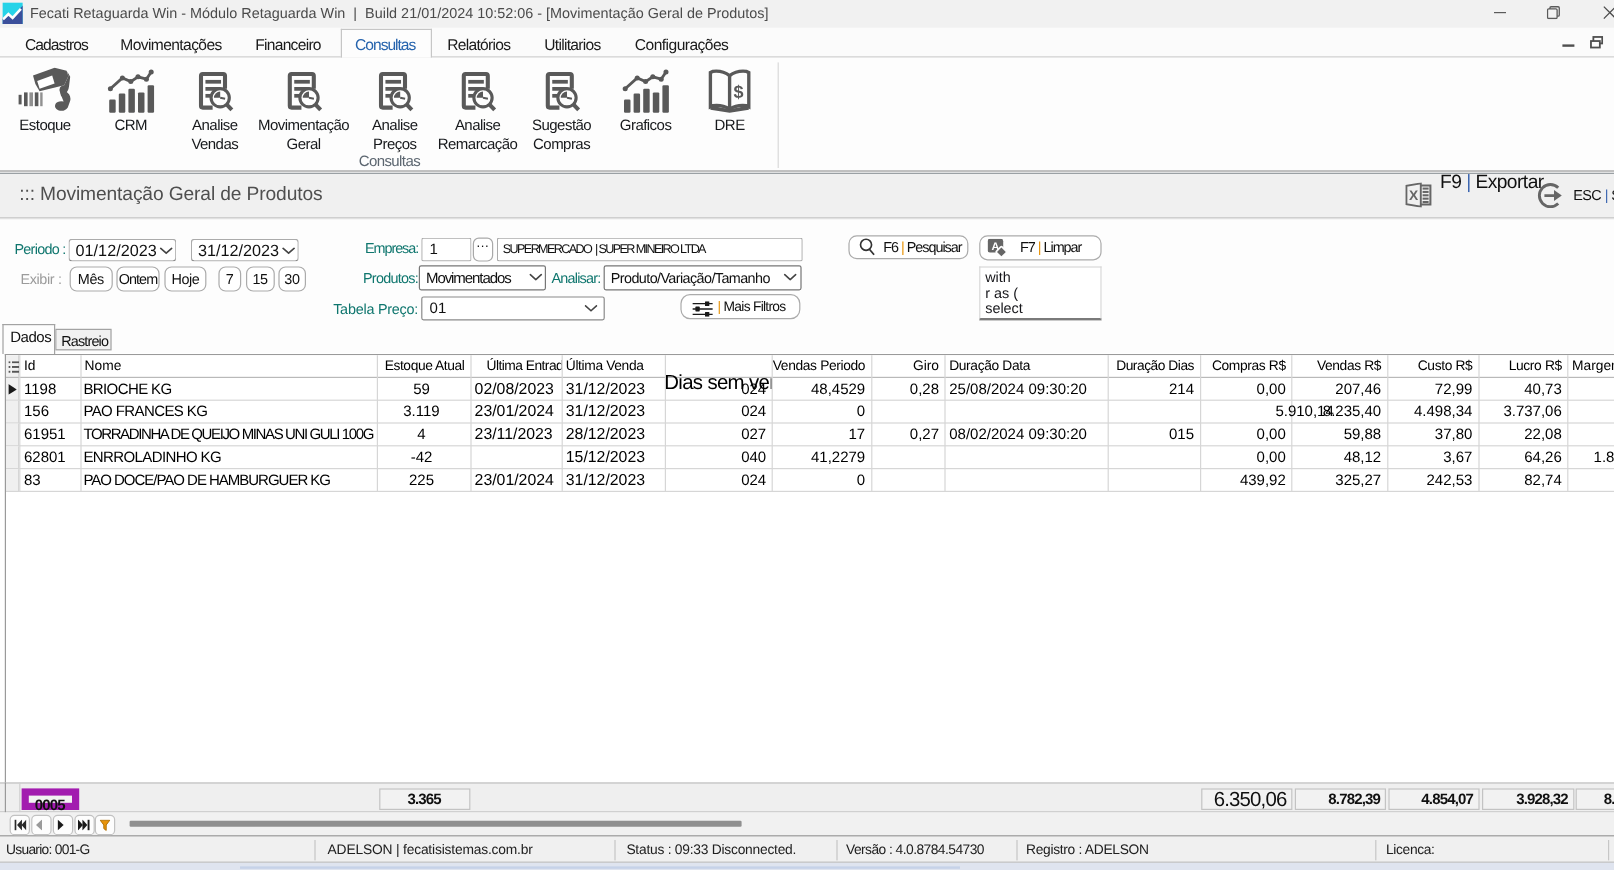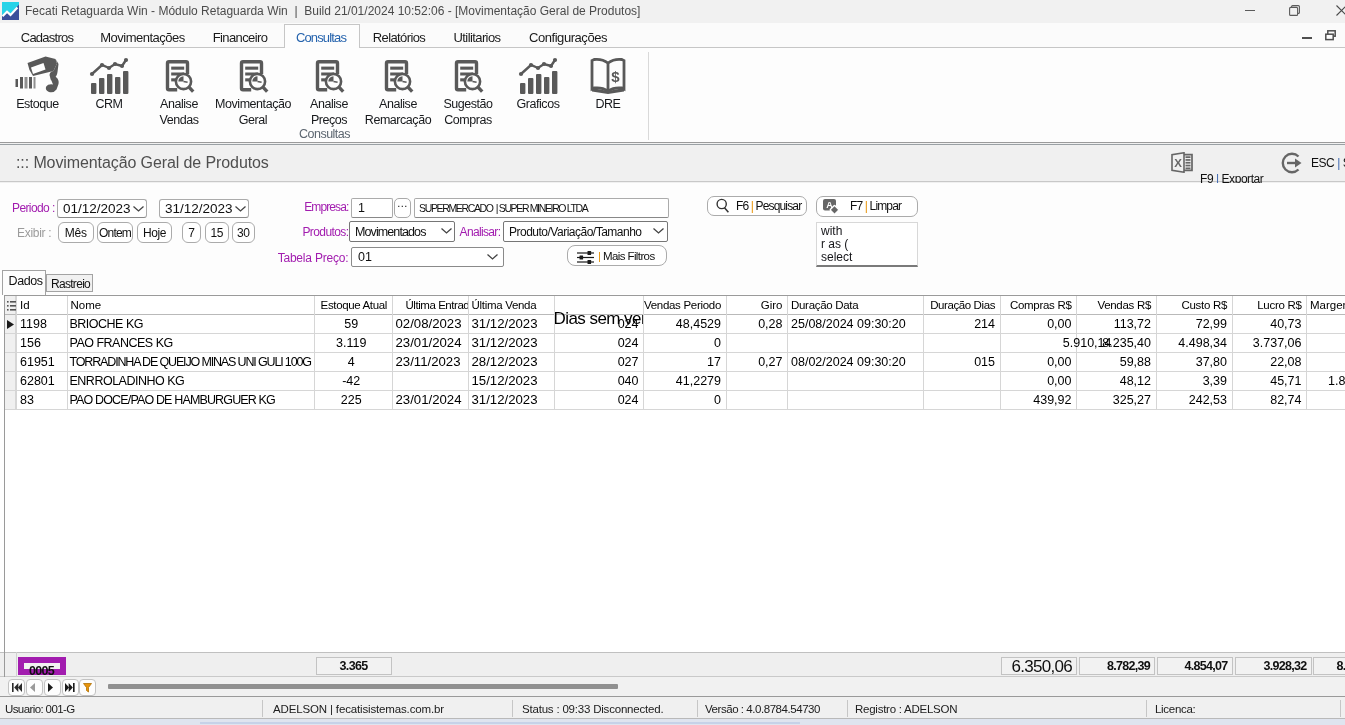--- a/index.html
+++ b/index.html
@@ -1,19 +1,19 @@
 <!DOCTYPE html>
 <html><head><meta charset="utf-8"><style>
 *{margin:0;padding:0;box-sizing:border-box;}
 html,body{width:1345px;height:725px;overflow:hidden;}
 body{font-family:"Liberation Sans",sans-serif;background:#f0f0f0;position:relative;}
 .a{position:absolute;}
 .ico{display:block;}
 .inp{position:absolute;background:#fff;border:1px solid #ababab;border-bottom:1.4px solid #888;border-radius:3px;font-size:12.5px;color:#101010;white-space:nowrap;overflow:hidden;}
-.lbl{position:absolute;font-size:12px;letter-spacing:-0.35px;color:#a21caf;white-space:nowrap;}
+.lbl{position:absolute;font-size:12px;letter-spacing:-0.35px;color:#0f766e;white-space:nowrap;}
 .btn{position:absolute;background:#fff;border:1px solid #ababab;border-radius:6px;text-align:center;font-size:12px;letter-spacing:-0.4px;color:#101010;white-space:nowrap;}
 .chev{position:absolute;width:11px;height:6px;}
 </style></head><body>
 <div class="a" style="left:0;top:0;width:1345px;height:22.5px;background:#f1f1f1;"></div>
 <svg class="a ico" style="left:2px;top:2px" width="17" height="18" viewBox="0 0 17 18">
 <rect x="0" y="0" width="17" height="18" fill="#27d3e8"></rect>
 <path d="M0 18 L0 13.5 L5 8.8 L8.5 11.8 L17 2.6 L17 18 Z" fill="#3b4f9b"></path>
 <polyline points="0.5,14.2 5,9.7 8.5,12.9 15.4,5.4" fill="none" stroke="#ffffff" stroke-width="2.2"></polyline>
 </svg>
 <div class="a" style="left:25px;top:4px;font-size:12px;color:#4b4b4b;white-space:nowrap;">Fecati Retaguarda Win - Módulo Retaguarda Win&nbsp; |&nbsp; Build 21/01/2024 10:52:06 - [Movimentação Geral de Produtos]</div>
@@ -183,21 +183,21 @@
 <g fill="#666">
       <rect x="14.5" y="4.3" width="5" height="1.7"></rect>
       <rect x="14.5" y="7.1" width="5" height="1.7"></rect>
       <rect x="14.5" y="9.9" width="5" height="1.7"></rect>
       <rect x="14.5" y="12.7" width="5" height="1.7"></rect>
       <rect x="14.5" y="15.5" width="5" height="1.7"></rect>
     </g>
 <path d="M13 0.8 L1 2.8 V18.2 L13 20.2 Z" fill="#f0f0f0" stroke="#666" stroke-width="1.6"></path>
 <text x="7" y="15" text-anchor="middle" font-family="Liberation Sans" font-size="11.5" font-weight="bold" fill="#666">X</text>
 </svg>
-<div class="a" style="left:1200px;top:172px;font-size:12px;letter-spacing:-0.45px;color:#101010;white-space:nowrap;">F9 <span style="color:#3c66b0">|</span> Exportar</div>
+<div class="a" style="left:1200px;top:144px;font-size:16px;letter-spacing:-0.45px;color:#101010;white-space:nowrap;">F9 <span style="color:#3c66b0">|</span> Exportar</div>
 <svg class="a ico" style="left:1281px;top:152px" width="22" height="22" viewBox="0 0 22 22">
 <path d="M17.5 4.5 A9.2 9.2 0 1 0 17.5 17.5" fill="none" stroke="#666" stroke-width="2.4"></path>
 <line x1="6" y1="11" x2="15" y2="11" stroke="#666" stroke-width="2.4"></line>
 <polygon points="14,6.4 20.5,11 14,15.6" fill="#666"></polygon>
 </svg>
 <div class="a" style="left:1311px;top:156px;font-size:12px;letter-spacing:-0.45px;color:#101010;white-space:nowrap;">ESC <span style="color:#3c66b0">|</span> Sair</div>
 <div class="a" style="left:0;top:183px;width:1345px;height:111.5px;background:#fdfdfd;"></div>
 <div class="lbl" style="left:12px;top:200.5px;letter-spacing:-0.6px;">Periodo :</div>
 <div class="inp" style="left:57px;top:198.5px;width:90px;height:19px;padding:1.5px 0 0 5px;font-size:13.5px;">01/12/2023</div>
 <svg class="chev" style="left:133px;top:205.5px" viewBox="0 0 11 6">
@@ -310,21 +310,21 @@
 <div class="a" style="left:66.5px;top:314.5px;width:247.5px;height:18px;font-size:12.5px;letter-spacing:-0.5px;color:#000;line-height:18px;white-space:nowrap;overflow:hidden;padding-left:3px;">BRIOCHE KG</div>
 <div class="a" style="left:314px;top:314.5px;width:77.5px;height:18px;font-size:12.5px;letter-spacing:0px;color:#000;line-height:18px;white-space:nowrap;overflow:hidden;text-align:center;padding-right:3px;">59</div>
 <div class="a" style="left:391.5px;top:314.5px;width:76.0px;height:18px;font-size:13.2px;letter-spacing:0px;color:#000;line-height:18px;white-space:nowrap;overflow:hidden;padding-left:4px;">02/08/2023</div>
 <div class="a" style="left:467.5px;top:314.5px;width:86.0px;height:18px;font-size:13.2px;letter-spacing:0px;color:#000;line-height:18px;white-space:nowrap;overflow:hidden;padding-left:4px;">31/12/2023</div>
 <div class="a" style="left:553.5px;top:314.5px;width:89.5px;height:18px;font-size:12.5px;letter-spacing:0px;color:#000;line-height:18px;white-space:nowrap;overflow:hidden;text-align:right;padding-right:4.5px;">024</div>
 <div class="a" style="left:643px;top:314.5px;width:82.5px;height:18px;font-size:12.5px;letter-spacing:0px;color:#000;line-height:18px;white-space:nowrap;overflow:hidden;text-align:right;padding-right:4.5px;">48,4529</div>
 <div class="a" style="left:725.5px;top:314.5px;width:61.5px;height:18px;font-size:12.5px;letter-spacing:0px;color:#000;line-height:18px;white-space:nowrap;overflow:hidden;text-align:right;padding-right:4.5px;">0,28</div>
 <div class="a" style="left:787px;top:314.5px;width:136px;height:18px;font-size:12.5px;letter-spacing:0px;color:#000;line-height:18px;white-space:nowrap;overflow:hidden;padding-left:4px;">25/08/2024 09:30:20</div>
 <div class="a" style="left:923px;top:314.5px;width:76.5px;height:18px;font-size:12.5px;letter-spacing:0px;color:#000;line-height:18px;white-space:nowrap;overflow:hidden;text-align:right;padding-right:4.5px;">214</div>
 <div class="a" style="left:999.5px;top:314.5px;width:76.5px;height:18px;font-size:12.5px;letter-spacing:0px;color:#000;line-height:18px;white-space:nowrap;overflow:hidden;text-align:right;padding-right:4.5px;">0,00</div>
-<div class="a" style="left:1076px;top:314.5px;width:79.5px;height:18px;font-size:12.5px;letter-spacing:0px;color:#000;line-height:18px;white-space:nowrap;overflow:hidden;text-align:right;padding-right:4.5px;">113,72</div>
+<div class="a" style="left:1076px;top:314.5px;width:79.5px;height:18px;font-size:12.5px;letter-spacing:0px;color:#000;line-height:18px;white-space:nowrap;overflow:hidden;text-align:right;padding-right:4.5px;">207,46</div>
 <div class="a" style="left:1155.5px;top:314.5px;width:76.0px;height:18px;font-size:12.5px;letter-spacing:0px;color:#000;line-height:18px;white-space:nowrap;overflow:hidden;text-align:right;padding-right:4.5px;">72,99</div>
 <div class="a" style="left:1231.5px;top:314.5px;width:74.5px;height:18px;font-size:12.5px;letter-spacing:0px;color:#000;line-height:18px;white-space:nowrap;overflow:hidden;text-align:right;padding-right:4.5px;">40,73</div>
 <div class="a" style="left:5px;top:333.5px;width:11px;height:19px;background:#f0f0f0;border-right:1px solid #d6d6d6;border-bottom:1px solid #d6d6d6;"></div>
 <div class="a" style="left:16px;top:351.5px;width:1329px;height:1px;background:#d6d6d6;"></div>
 <div class="a" style="left:16px;top:333.5px;width:50.5px;height:18px;font-size:12.5px;letter-spacing:0px;color:#000;line-height:18px;white-space:nowrap;overflow:hidden;padding-left:4px;">156</div>
 <div class="a" style="left:66.5px;top:333.5px;width:247.5px;height:18px;font-size:12.5px;letter-spacing:-0.5px;color:#000;line-height:18px;white-space:nowrap;overflow:hidden;padding-left:3px;">PAO FRANCES KG</div>
 <div class="a" style="left:314px;top:333.5px;width:77.5px;height:18px;font-size:12.5px;letter-spacing:0px;color:#000;line-height:18px;white-space:nowrap;overflow:hidden;text-align:center;padding-right:3px;">3.119</div>
 <div class="a" style="left:391.5px;top:333.5px;width:76.0px;height:18px;font-size:13.2px;letter-spacing:0px;color:#000;line-height:18px;white-space:nowrap;overflow:hidden;padding-left:4px;">23/01/2024</div>
 <div class="a" style="left:467.5px;top:333.5px;width:86.0px;height:18px;font-size:13.2px;letter-spacing:0px;color:#000;line-height:18px;white-space:nowrap;overflow:hidden;padding-left:4px;">31/12/2023</div>
 <div class="a" style="left:553.5px;top:333.5px;width:89.5px;height:18px;font-size:12.5px;letter-spacing:0px;color:#000;line-height:18px;white-space:nowrap;overflow:hidden;text-align:right;padding-right:4.5px;">024</div>
@@ -352,22 +352,22 @@
 <div class="a" style="left:5px;top:371.5px;width:11px;height:19px;background:#f0f0f0;border-right:1px solid #d6d6d6;border-bottom:1px solid #d6d6d6;"></div>
 <div class="a" style="left:16px;top:389.5px;width:1329px;height:1px;background:#d6d6d6;"></div>
 <div class="a" style="left:16px;top:371.5px;width:50.5px;height:18px;font-size:12.5px;letter-spacing:0px;color:#000;line-height:18px;white-space:nowrap;overflow:hidden;padding-left:4px;">62801</div>
 <div class="a" style="left:66.5px;top:371.5px;width:247.5px;height:18px;font-size:12.5px;letter-spacing:-0.5px;color:#000;line-height:18px;white-space:nowrap;overflow:hidden;padding-left:3px;">ENRROLADINHO KG</div>
 <div class="a" style="left:314px;top:371.5px;width:77.5px;height:18px;font-size:12.5px;letter-spacing:0px;color:#000;line-height:18px;white-space:nowrap;overflow:hidden;text-align:center;padding-right:3px;">-42</div>
 <div class="a" style="left:467.5px;top:371.5px;width:86.0px;height:18px;font-size:13.2px;letter-spacing:0px;color:#000;line-height:18px;white-space:nowrap;overflow:hidden;padding-left:4px;">15/12/2023</div>
 <div class="a" style="left:553.5px;top:371.5px;width:89.5px;height:18px;font-size:12.5px;letter-spacing:0px;color:#000;line-height:18px;white-space:nowrap;overflow:hidden;text-align:right;padding-right:4.5px;">040</div>
 <div class="a" style="left:643px;top:371.5px;width:82.5px;height:18px;font-size:12.5px;letter-spacing:0px;color:#000;line-height:18px;white-space:nowrap;overflow:hidden;text-align:right;padding-right:4.5px;">41,2279</div>
 <div class="a" style="left:999.5px;top:371.5px;width:76.5px;height:18px;font-size:12.5px;letter-spacing:0px;color:#000;line-height:18px;white-space:nowrap;overflow:hidden;text-align:right;padding-right:4.5px;">0,00</div>
 <div class="a" style="left:1076px;top:371.5px;width:79.5px;height:18px;font-size:12.5px;letter-spacing:0px;color:#000;line-height:18px;white-space:nowrap;overflow:hidden;text-align:right;padding-right:4.5px;">48,12</div>
-<div class="a" style="left:1155.5px;top:371.5px;width:76.0px;height:18px;font-size:12.5px;letter-spacing:0px;color:#000;line-height:18px;white-space:nowrap;overflow:hidden;text-align:right;padding-right:4.5px;">3,39</div>
-<div class="a" style="left:1231.5px;top:371.5px;width:74.5px;height:18px;font-size:12.5px;letter-spacing:0px;color:#000;line-height:18px;white-space:nowrap;overflow:hidden;text-align:right;padding-right:4.5px;">45,71</div>
+<div class="a" style="left:1155.5px;top:371.5px;width:76.0px;height:18px;font-size:12.5px;letter-spacing:0px;color:#000;line-height:18px;white-space:nowrap;overflow:hidden;text-align:right;padding-right:4.5px;">3,67</div>
+<div class="a" style="left:1231.5px;top:371.5px;width:74.5px;height:18px;font-size:12.5px;letter-spacing:0px;color:#000;line-height:18px;white-space:nowrap;overflow:hidden;text-align:right;padding-right:4.5px;">64,26</div>
 <div class="a" style="left:1306px;top:371.5px;width:88.5px;height:18px;font-size:12.5px;letter-spacing:0px;color:#000;line-height:18px;white-space:nowrap;overflow:hidden;padding-left:4px;padding-left:22px;">1.852</div>
 <div class="a" style="left:5px;top:390.5px;width:11px;height:19px;background:#f0f0f0;border-right:1px solid #d6d6d6;border-bottom:1px solid #d6d6d6;"></div>
 <div class="a" style="left:16px;top:408.5px;width:1329px;height:1px;background:#d6d6d6;"></div>
 <div class="a" style="left:16px;top:390.5px;width:50.5px;height:18px;font-size:12.5px;letter-spacing:0px;color:#000;line-height:18px;white-space:nowrap;overflow:hidden;padding-left:4px;">83</div>
 <div class="a" style="left:66.5px;top:390.5px;width:247.5px;height:18px;font-size:12.5px;letter-spacing:-0.85px;color:#000;line-height:18px;white-space:nowrap;overflow:hidden;padding-left:3px;">PAO DOCE/PAO DE HAMBURGUER KG</div>
 <div class="a" style="left:314px;top:390.5px;width:77.5px;height:18px;font-size:12.5px;letter-spacing:0px;color:#000;line-height:18px;white-space:nowrap;overflow:hidden;text-align:center;padding-right:3px;">225</div>
 <div class="a" style="left:391.5px;top:390.5px;width:76.0px;height:18px;font-size:13.2px;letter-spacing:0px;color:#000;line-height:18px;white-space:nowrap;overflow:hidden;padding-left:4px;">23/01/2024</div>
 <div class="a" style="left:467.5px;top:390.5px;width:86.0px;height:18px;font-size:13.2px;letter-spacing:0px;color:#000;line-height:18px;white-space:nowrap;overflow:hidden;padding-left:4px;">31/12/2023</div>
 <div class="a" style="left:553.5px;top:390.5px;width:89.5px;height:18px;font-size:12.5px;letter-spacing:0px;color:#000;line-height:18px;white-space:nowrap;overflow:hidden;text-align:right;padding-right:4.5px;">024</div>
 <div class="a" style="left:643px;top:390.5px;width:82.5px;height:18px;font-size:12.5px;letter-spacing:0px;color:#000;line-height:18px;white-space:nowrap;overflow:hidden;text-align:right;padding-right:4.5px;">0</div>

